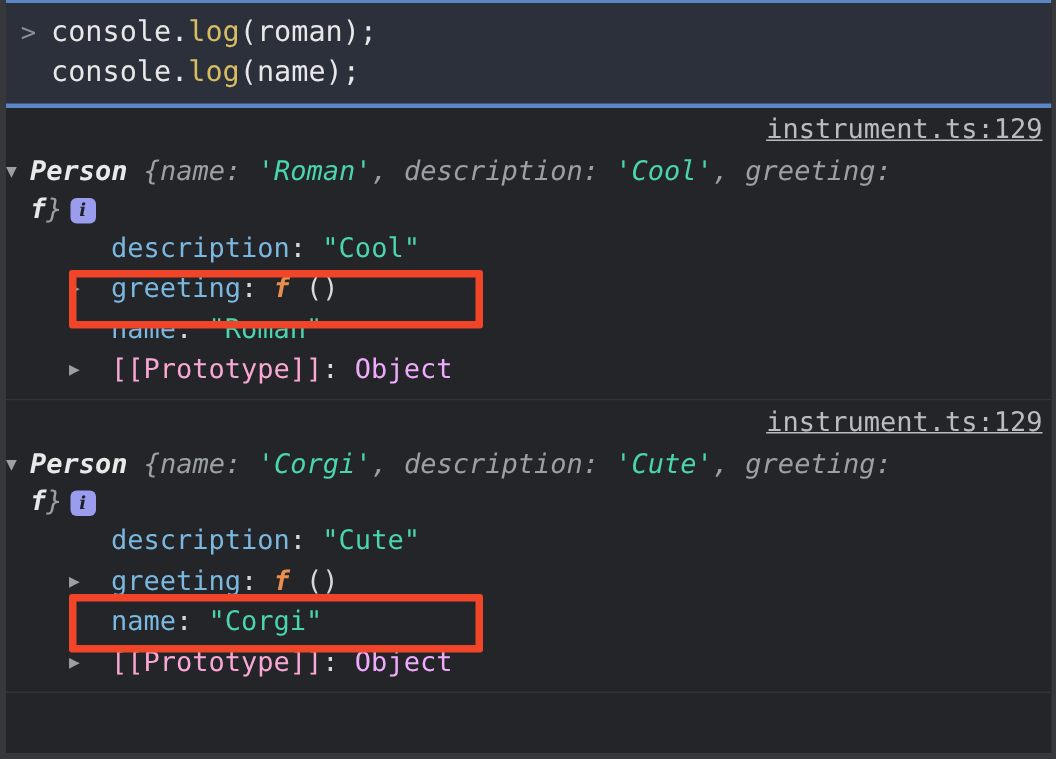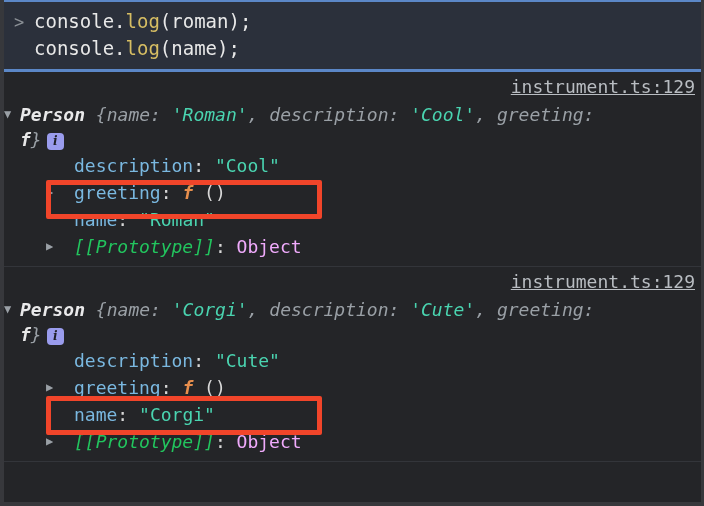--- a/index.html
+++ b/index.html
@@ -132,21 +132,21 @@
   .prop-row .disclosure {
     position: absolute;
     left: 42px;
     line-height: 27px;
   }
   .prop-key { color: #7ab8e0; }
   .prop-colon { color: #d8d8d8; }
   .prop-str { color: #4ad4b0; }
   .prop-fn-f { color: #e88f4d; font-style: italic; font-weight: bold; }
   .prop-fn-paren { color: #d8d8d8; }
-  .proto-key { color: #22c55e; font-style: italic; }
+  .proto-key { color: #f9a8d4; }
   .proto-val { color: #f0abfc; }
 
   
   .highlight-box {
     position: absolute;
     border: 5px solid #f1452a;
     border-radius: 2px;
     box-sizing: border-box;
     pointer-events: none;
   }

